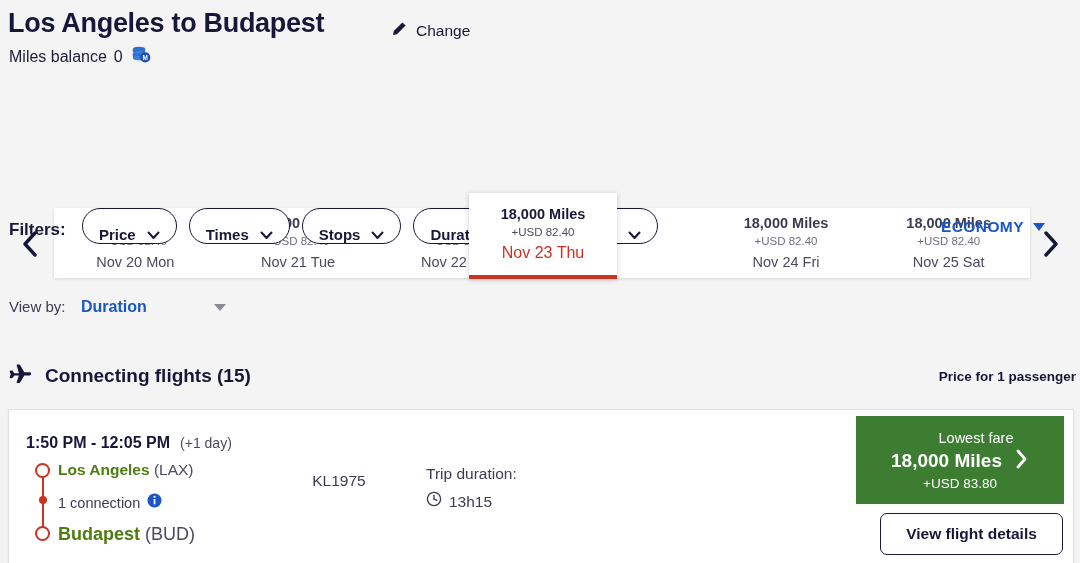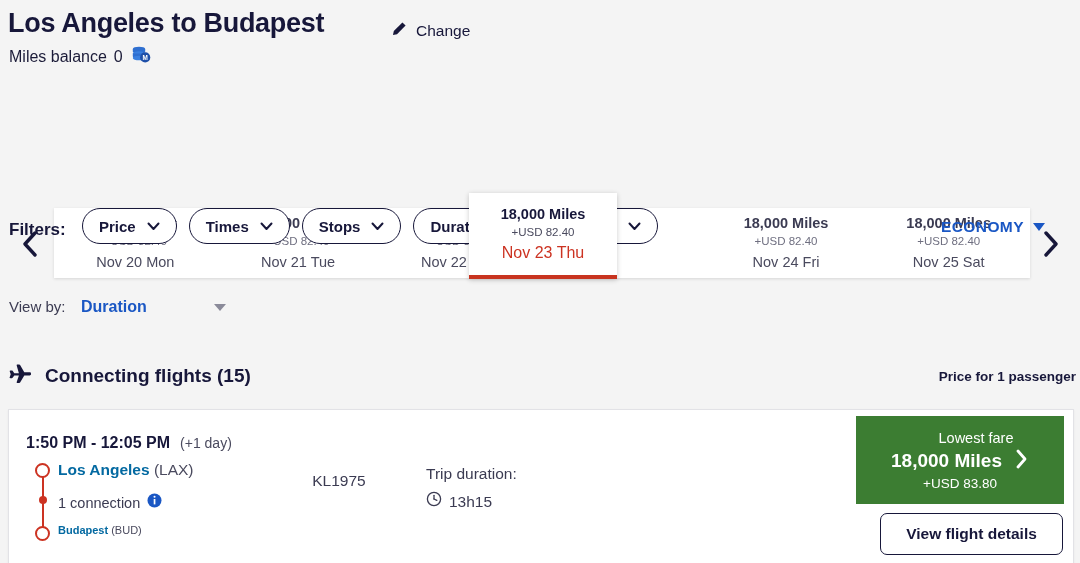--- a/index.html
+++ b/index.html
@@ -85,21 +85,21 @@
   #filters-row { position: absolute; left: 0; top: 208px; width: 1080px; height: 50px; }
   #filters-label {
     position: absolute; left: 9px; top: 12px;
     font-size: 17px; font-weight: bold; color: #17173a;
   }
   #filter-pills { position: absolute; left: 82px; top: 0; display: flex; gap: 12px; }
   .filter-pill {
     height: 36px; padding: 0 16px;
     border: 1.6px solid #17173a; border-radius: 18px;
     background: #ffffff; cursor: pointer;
-    display: flex; align-items: center; gap: 11px;
+    display: flex; align-items: flex-end; gap: 11px;
     font-family: inherit;
   }
   .filter-pill-label { font-size: 15px; font-weight: bold; color: #17173a; }
 
   #cabin-select {
     position: absolute; left: 941px; top: 10px;
     display: flex; align-items: center; gap: 9px;
     background: none; border: none; cursor: pointer; font-family: inherit;
   }
   #cabin-label { font-size: 15.5px; font-weight: bold; color: #1a57c4; letter-spacing: 0.4px; }
@@ -157,22 +157,22 @@
     background: #ffffff; border: 2.2px solid #cc3322;
   }
   #dot-origin { top: 5px; }
   #dot-dest { top: 68px; }
   .route-dot-filled {
     position: absolute; left: 12.5px; top: 38px;
     width: 8px; height: 8px; border-radius: 50%; background: #cc3322;
   }
   .route-text { position: absolute; left: 32px; white-space: nowrap; }
   #origin-text { top: 3px; font-size: 15.5px; color: #4a4a5e; }
-  #dest-text { top: 66px; font-size: 11px; color: #4a4a5e; }
-  .city-name { font-weight: bold; color: #0369a1; }
+  #dest-text { top: 66px; font-size: 18px; color: #4a4a5e; }
+  .city-name { font-weight: bold; color: #4d7c0f; }
   #connection-row {
     position: absolute; left: 32px; top: 35px;
     display: flex; align-items: center; gap: 7px;
   }
   #connection-text { font-size: 14.5px; color: #3b3b52; }
 
   #airline-block {
     position: absolute; left: 270px; top: 40px;
     width: 120px; text-align: center;
   }

